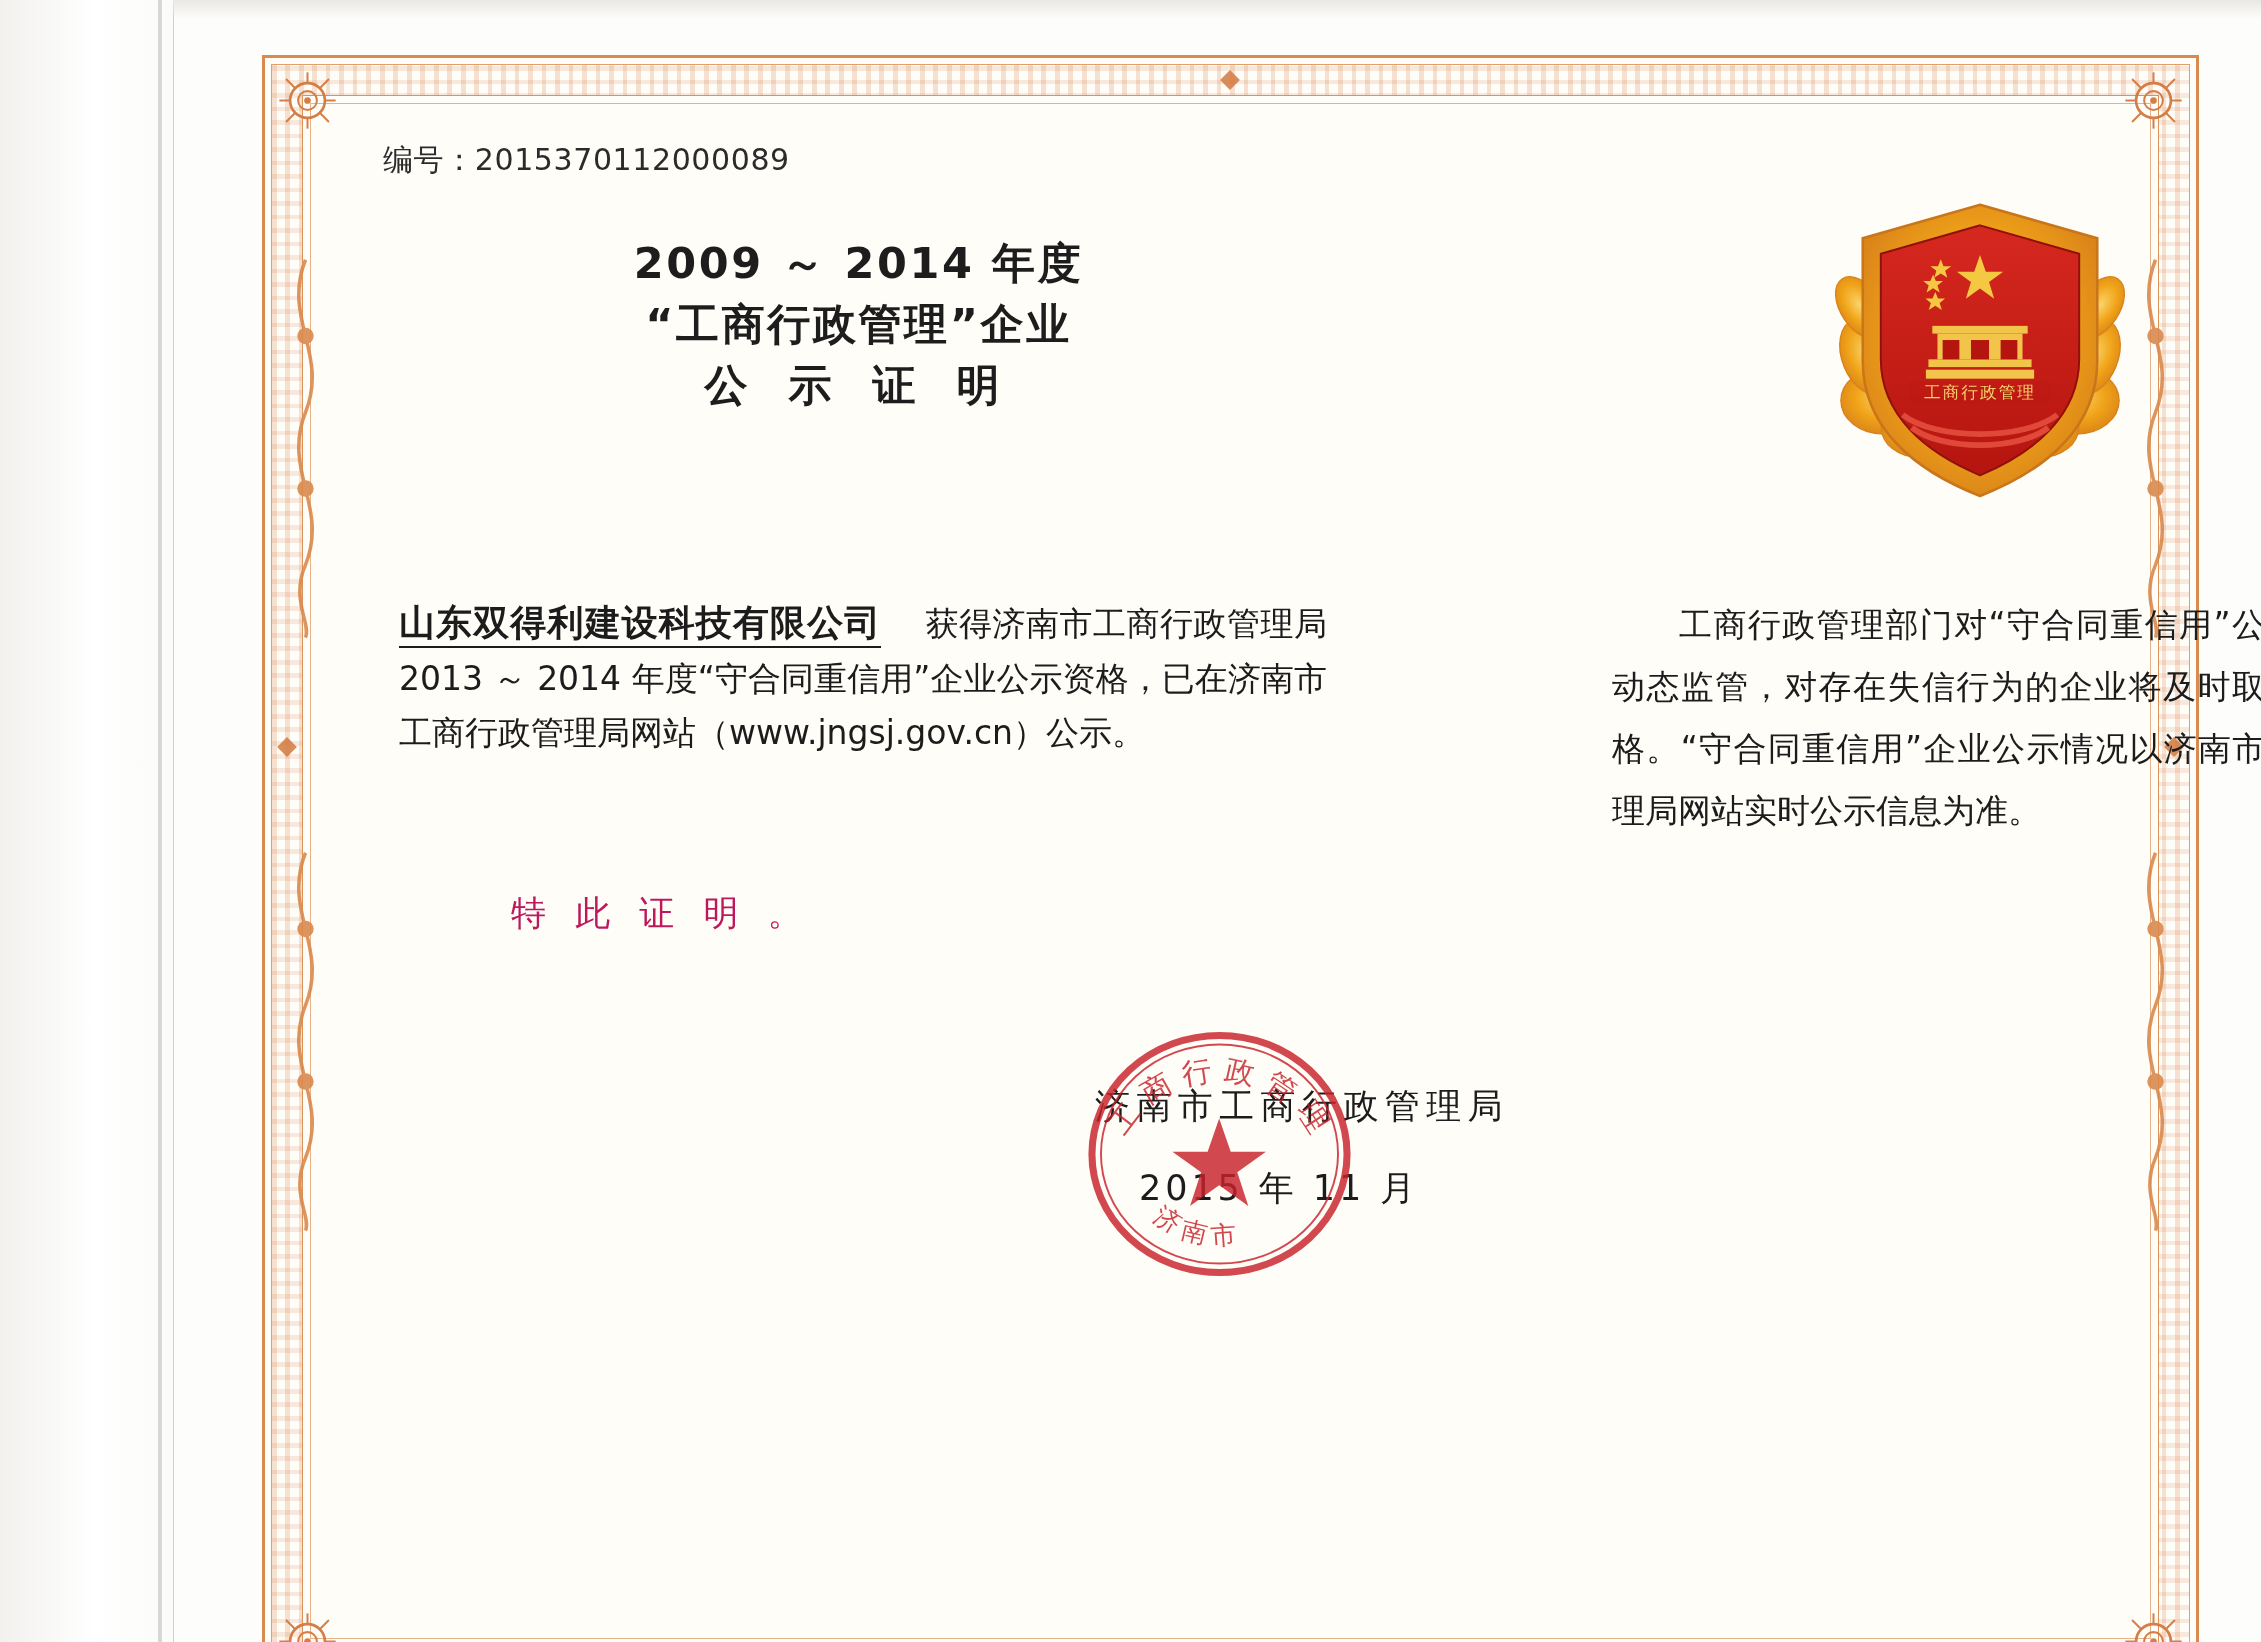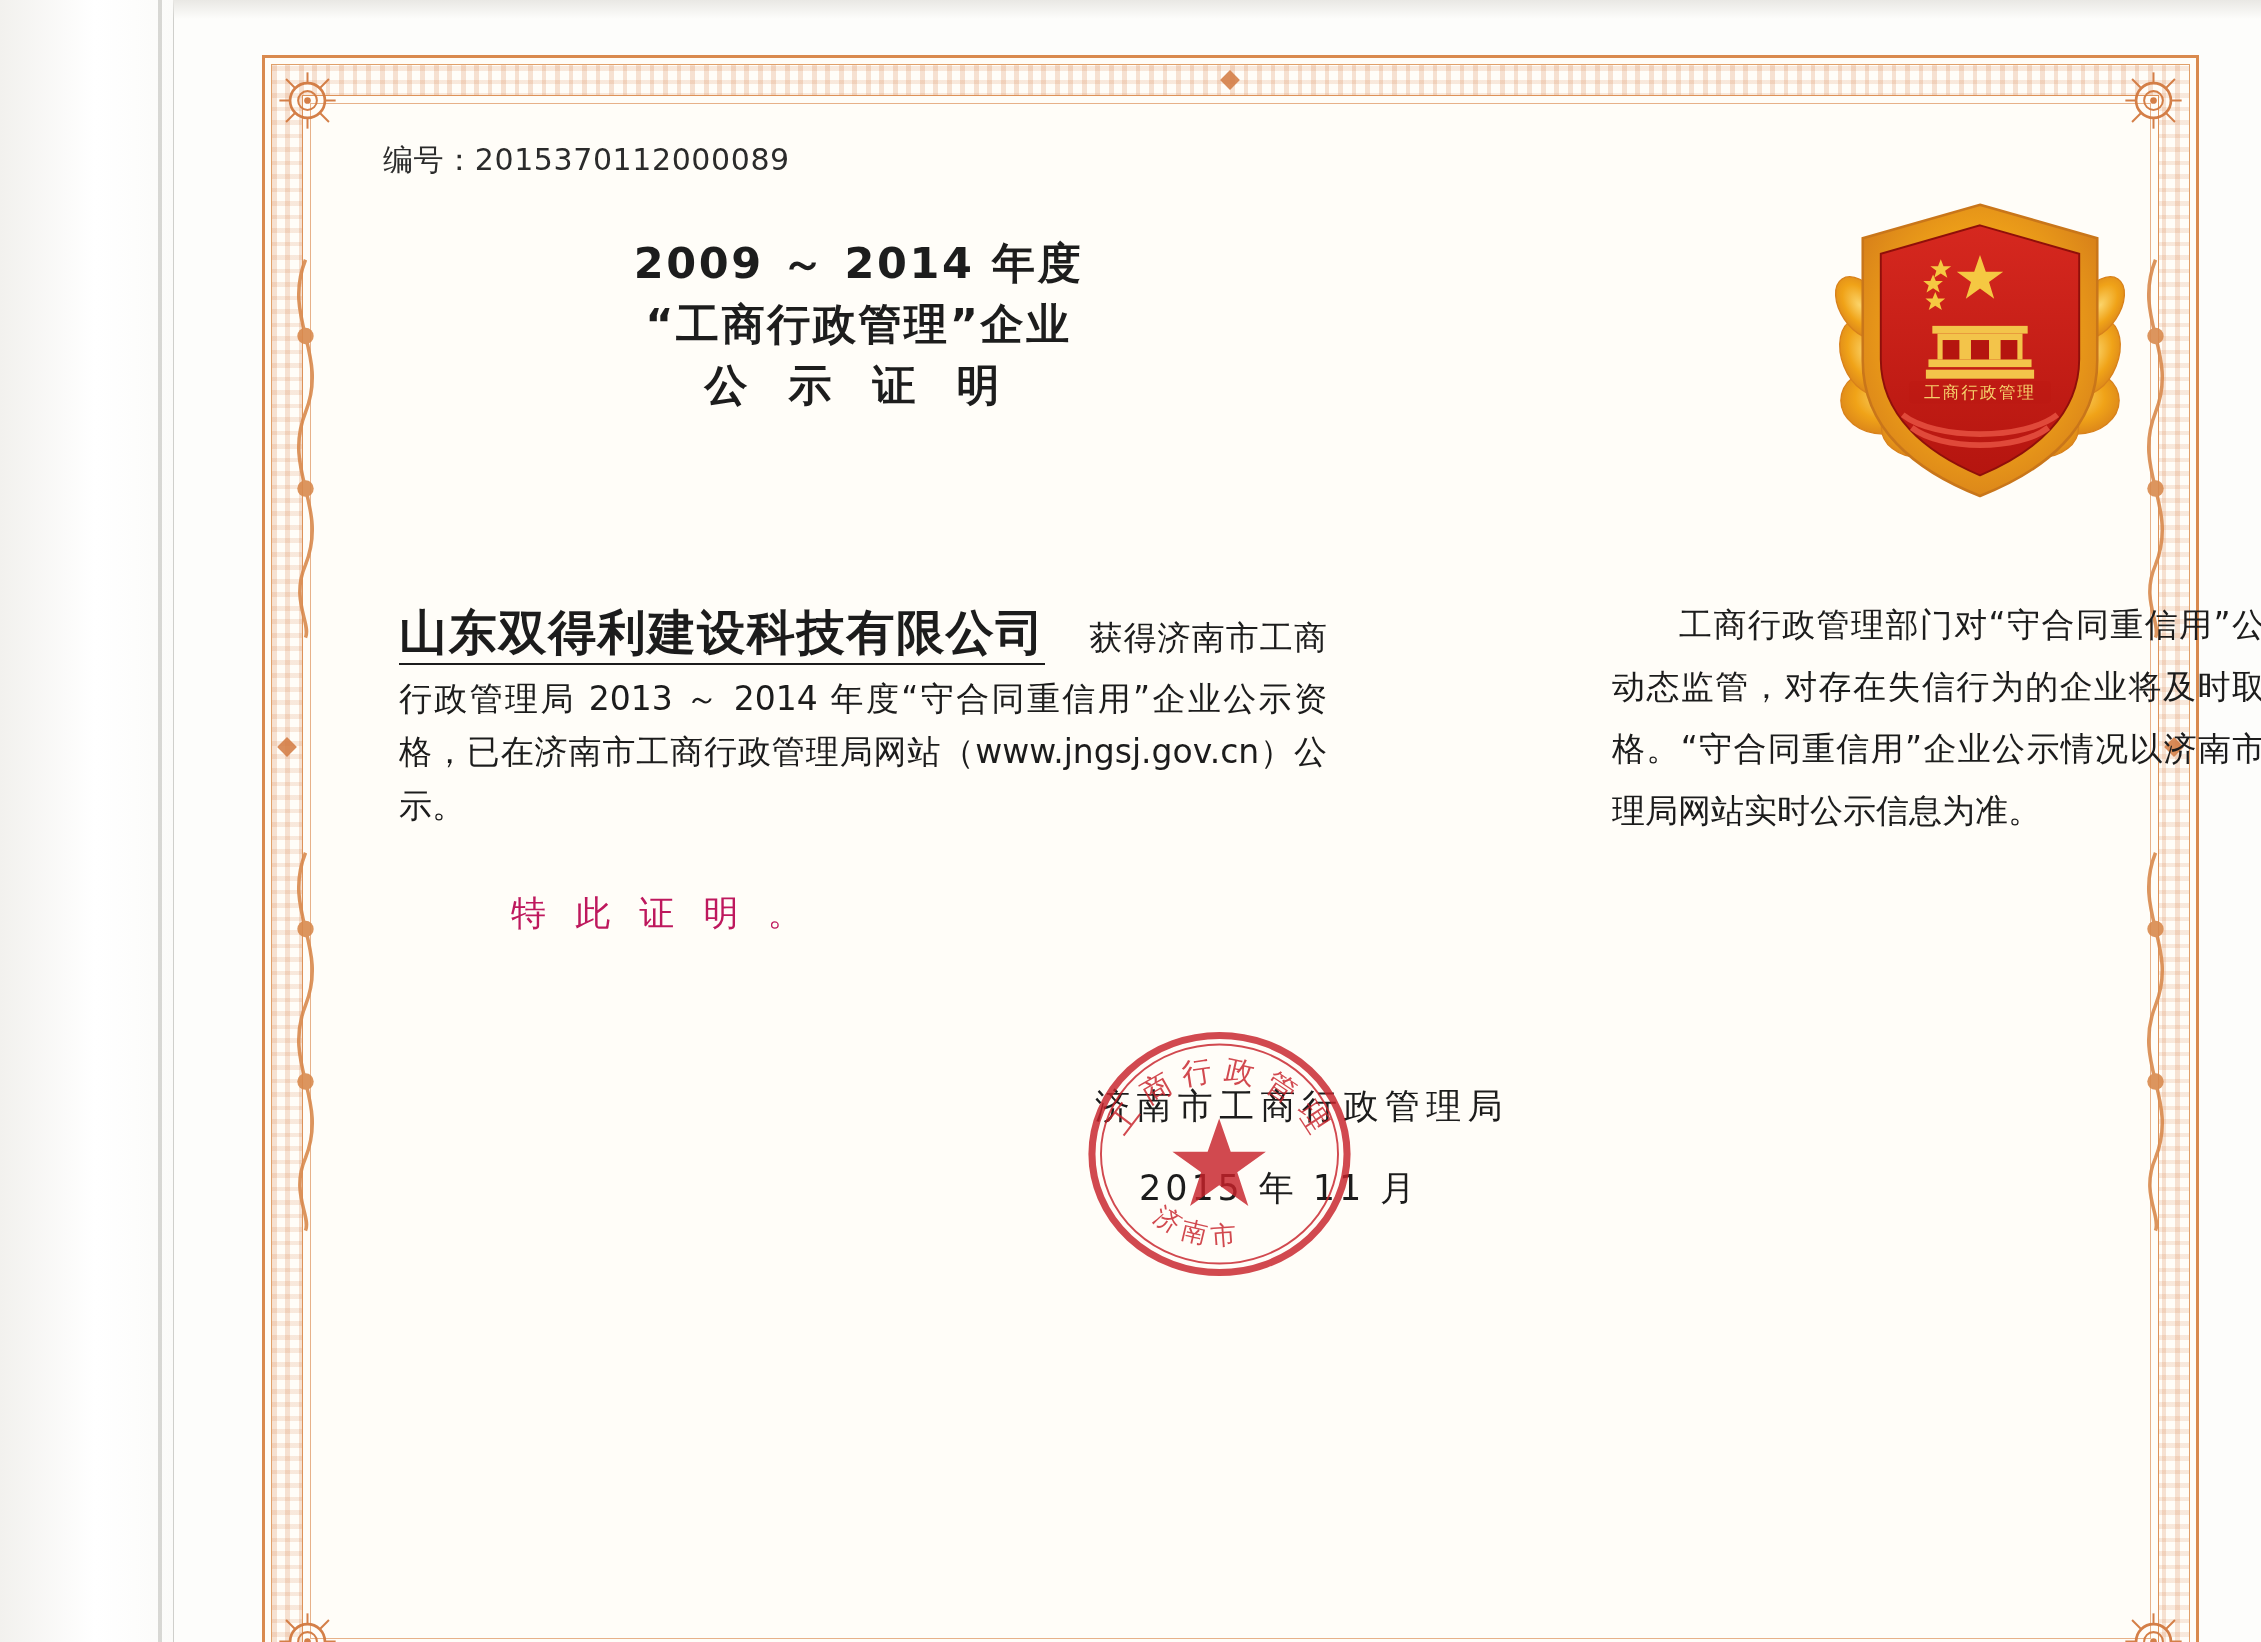--- a/index.html
+++ b/index.html
@@ -169,21 +169,21 @@
     top: 477px;
     width: 928px;
     font-family: "DejaVu Sans", "Liberation Sans", sans-serif;
     font-size: 33px;
     line-height: 1.62;
     color: #1c1c1c;
     text-align: justify;
   }
   .company {
     font-weight: 700;
-    font-size: 48px;
+    font-size: 36px;
     border-bottom: 2.6px solid #1c1c1c;
     padding-bottom: 2.6px;
     margin-right: 44px;
     letter-spacing: 0.6px;
   }
   .certify-line {
     position: absolute;
     left: 187px;
     top: 773px;
     font-family: "DejaVu Sans", "Liberation Sans", sans-serif;

